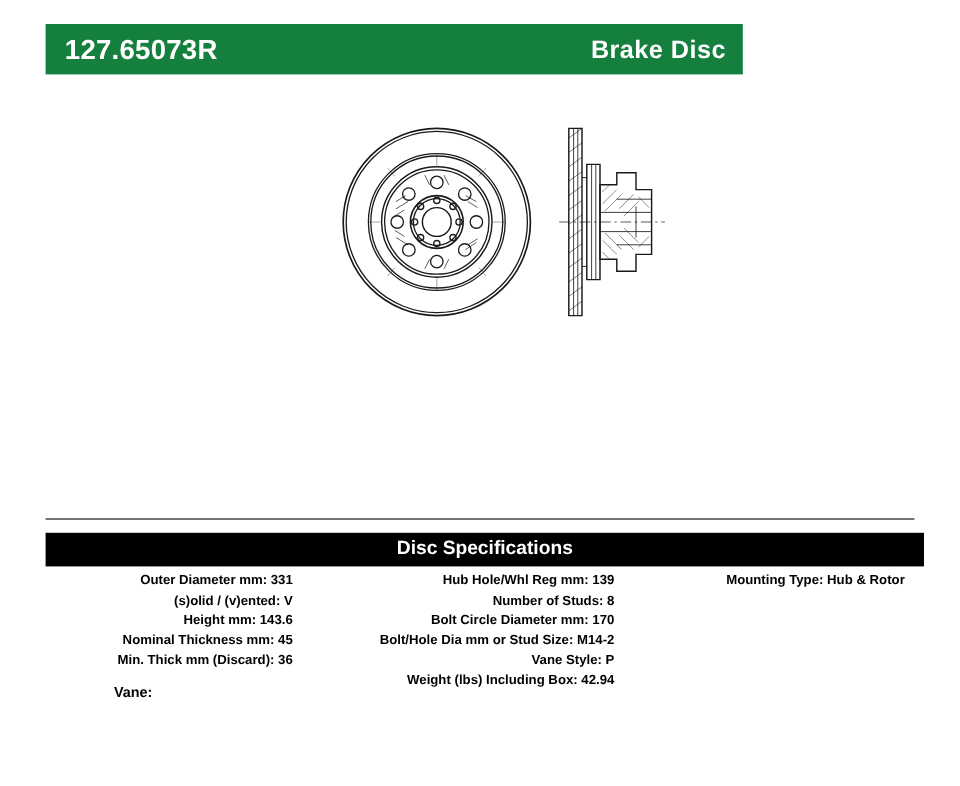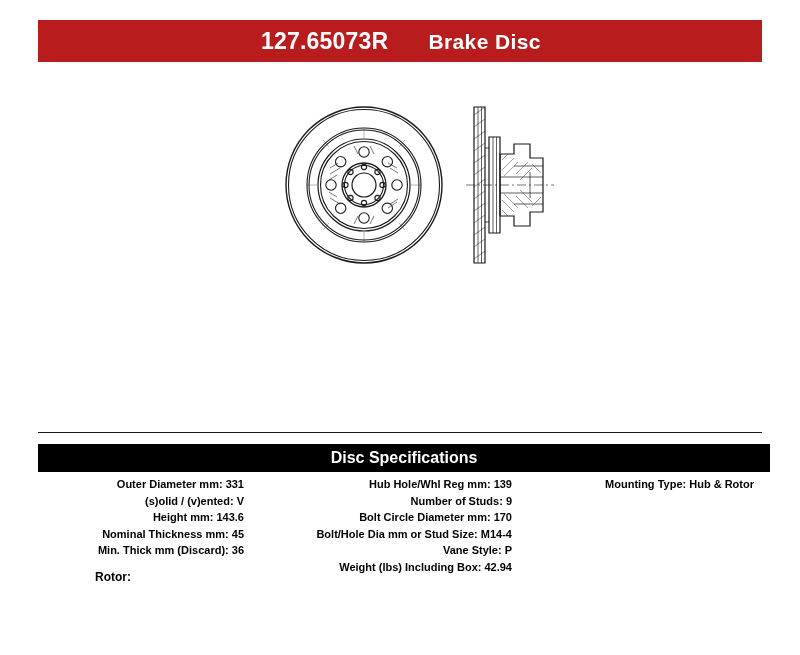--- a/index.html
+++ b/index.html
@@ -19,26 +19,26 @@
     position: relative;
     width: 800px;
     height: 655px;
   }
 
   
   .header-bar {
     position: absolute;
     left: 38px;
     top: 20px;
-    width: 724px;
+    width: 581px;
     height: 42px;
-    background: #b91c1c;
+    background: #15803d;
     display: flex;
     align-items: center;
-    justify-content: center;
+    justify-content: space-between;
     box-sizing: border-box;
     padding: 0 14px 0 16px;
   }
   .part-number {
     color: #ffffff;
     font-size: 23px;
     font-weight: bold;
     letter-spacing: 0.2px;
     line-height: 1;
   }
@@ -283,28 +283,28 @@
     <div class="spec-col left">
       <div class="spec-row">Outer Diameter mm: 331</div>
       <div class="spec-row">(s)olid / (v)ented: V</div>
       <div class="spec-row">Height mm: 143.6</div>
       <div class="spec-row">Nominal Thickness mm: 45</div>
       <div class="spec-row">Min. Thick mm (Discard): 36</div>
     </div>
 
     <div class="spec-col middle">
       <div class="spec-row">Hub Hole/Whl Reg mm: 139</div>
-      <div class="spec-row">Number of Studs: 9</div>
+      <div class="spec-row">Number of Studs: 8</div>
       <div class="spec-row">Bolt Circle Diameter mm: 170</div>
-      <div class="spec-row">Bolt/Hole Dia mm or Stud Size: M14-4</div>
+      <div class="spec-row">Bolt/Hole Dia mm or Stud Size: M14-2</div>
       <div class="spec-row">Vane Style: P</div>
       <div class="spec-row">Weight (lbs) Including Box: 42.94</div>
     </div>
 
     <div class="spec-col right">
       <div class="spec-row">Mounting Type: Hub &amp; Rotor</div>
     </div>
 
   </div>
 
-  <div class="note-line">Rotor:</div>
+  <div class="note-line">Vane:</div>
 
 </div>
 
 </body></html>

